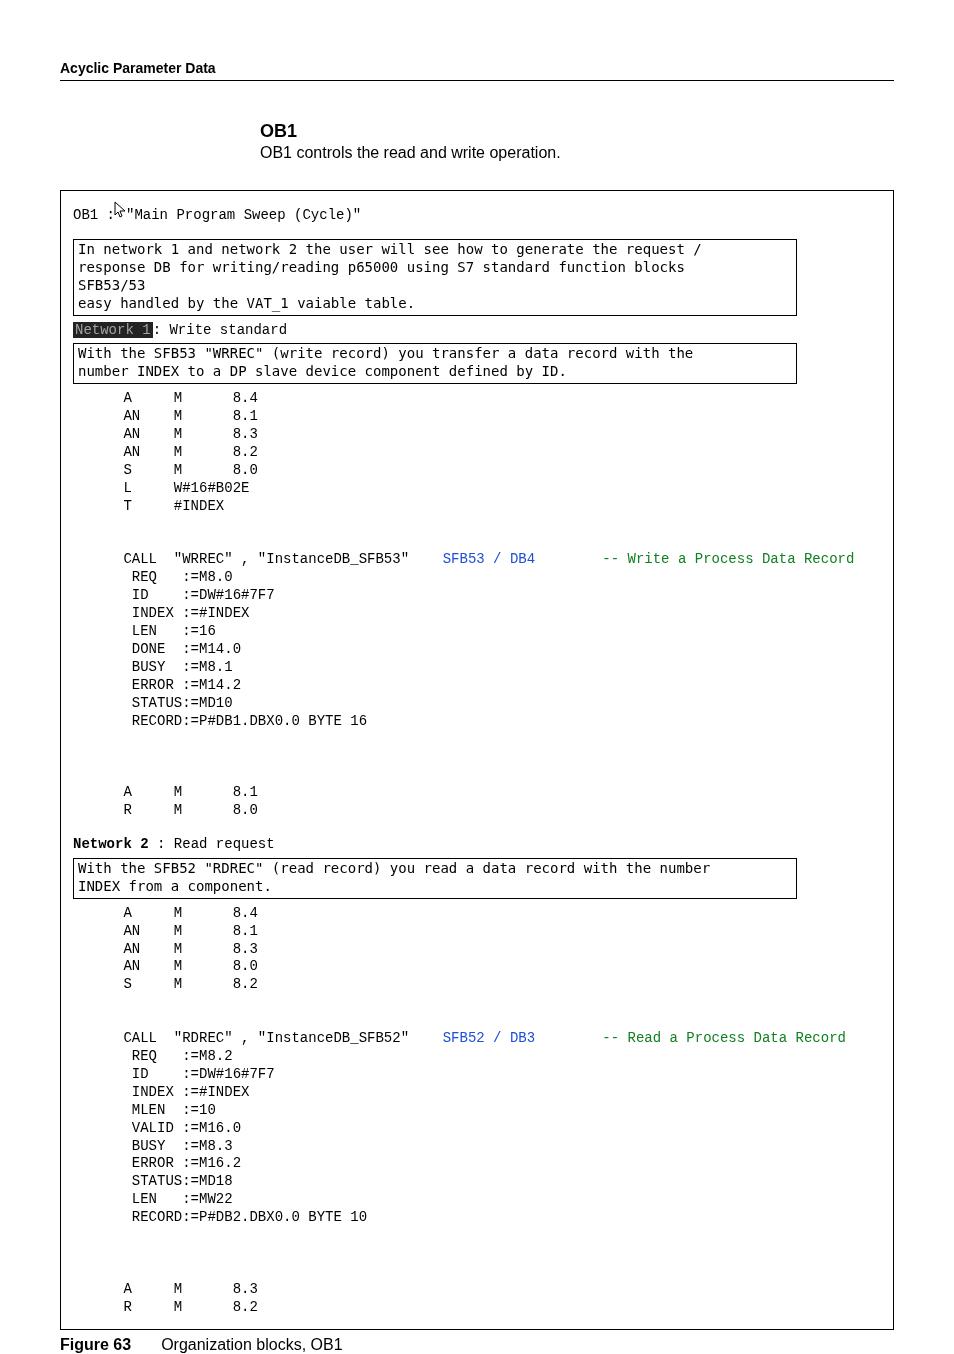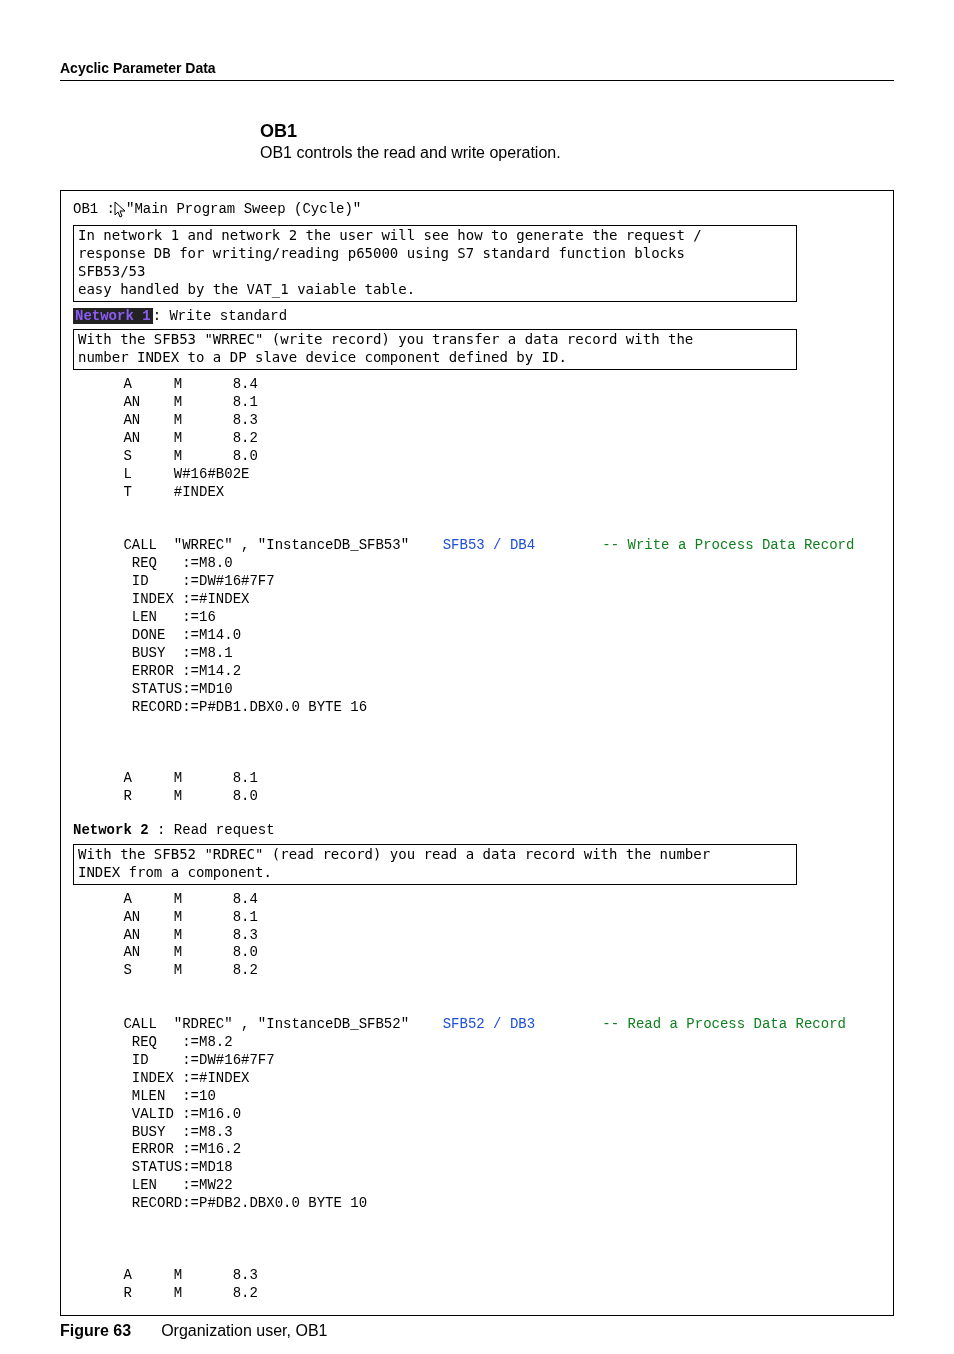--- a/index.html
+++ b/index.html
@@ -29,41 +29,41 @@
       margin-bottom: 28px;
     }
     .code-frame {
       border: 1px solid #000;
       padding: 10px 12px 10px 12px;
       font-family: "Courier New", Courier, monospace;
       font-size: 14px;
       line-height: 1.28;
     }
     .ob-title-line {
-      margin-bottom: 0;
+      margin-bottom: 14px;
       display: flex;
-      align-items: flex-start;
+      align-items: flex-end;
     }
     .cursor-icon {
       display:inline-block;
       margin-left:-2px;
       margin-right:-2px;
       vertical-align: middle;
     }
     .box {
       border: 1px solid #000;
       padding: 1px 4px 2px 4px;
       margin-bottom: 6px;
       width: 724px;
     }
     .nw-label {
       background: #232323;
-      color: #8b5cf6;
+      color: #a3a3a3;
       padding: 0 2px;
-      font-weight: bold;
+      font-weight: normal;
     }
     .nw-line {
       margin-bottom: 4px;
     }
     .bold { font-weight: bold; }
     .blue { color: #1d4ed8; }
     .green { color: #108020; }
     pre.codeblock {
       font-family: "Courier New", Courier, monospace;
       font-size: 14px;
@@ -162,14 +162,14 @@
        RECORD:=P#DB2.DBX0.0 BYTE 10
 
 
 
       A     M      8.3
       R     M      8.2</span></pre>
 
 </div>
 
 <div class="figcap">
-  <span class="figlabel">Figure 63</span><span>Organization user, OB1</span>
+  <span class="figlabel">Figure 63</span><span>Organization blocks, OB1</span>
 </div>
 
 </body></html>

